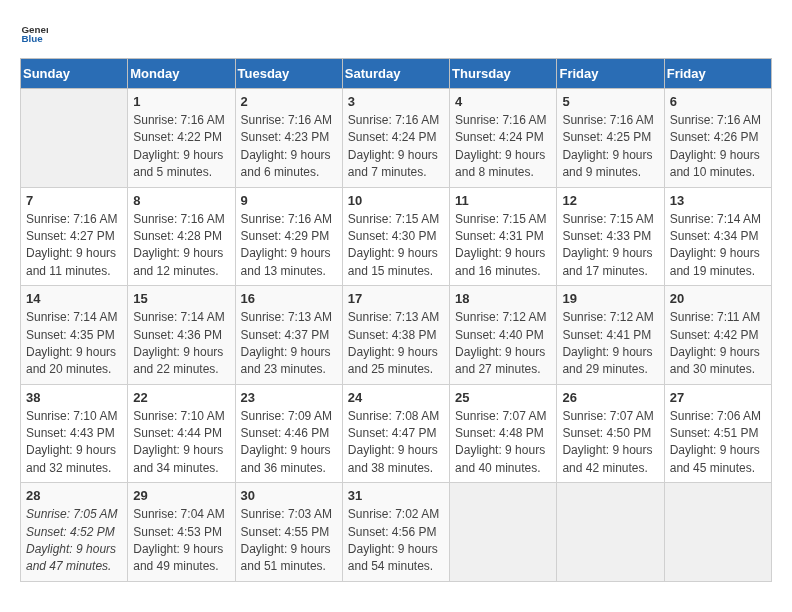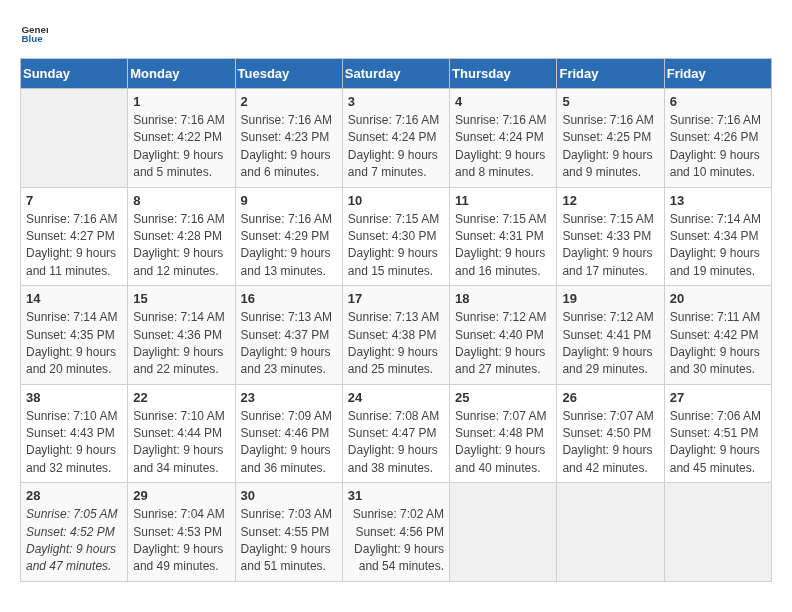--- a/index.html
+++ b/index.html
@@ -327,21 +327,21 @@
         </td>
         <td>
           <span class="day-number">30</span>
           <div class="day-detail" style="white-space: pre-line;">Sunrise: 7:03 AM
 Sunset: 4:55 PM
 Daylight: 9 hours
 and 51 minutes.</div>
         </td>
         <td>
           <span class="day-number">31</span>
-          <div class="day-detail" style="white-space: pre-line; text-align: right;">Sunrise: 7:02 AM
+          <div class="day-detail" style="white-space: pre-line;">Sunrise: 7:02 AM
 Sunset: 4:56 PM
 Daylight: 9 hours
 and 54 minutes.</div>
         </td>
         <td class="empty-cell"></td>
         <td class="empty-cell"></td>
         <td class="empty-cell"></td>
       </tr>
     </tbody>
 </table>

